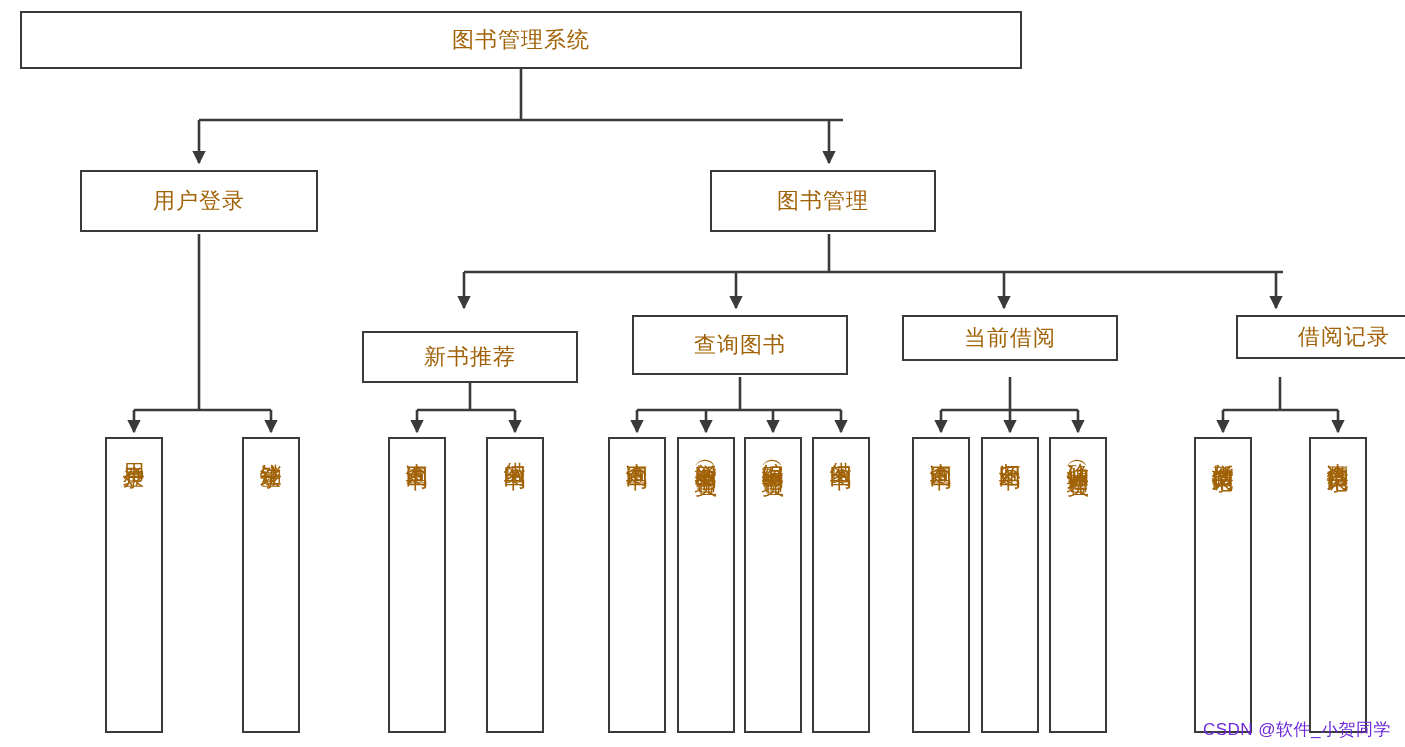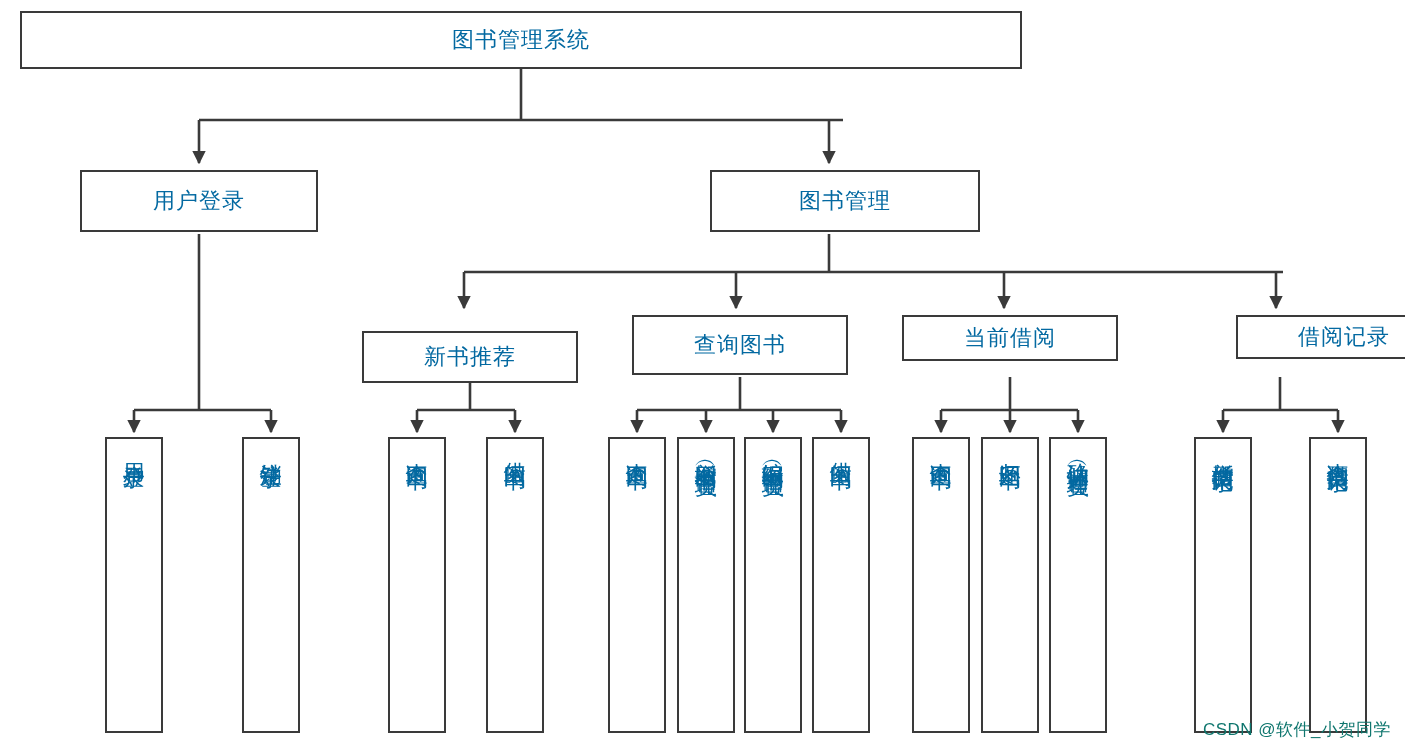--- a/index.html
+++ b/index.html
@@ -26,21 +26,21 @@
     pointer-events: none;
   }
   .node {
     position: absolute;
     box-sizing: border-box;
     border: 2px solid #3a3a3a;
     background: #ffffff;
     display: flex;
     align-items: center;
     justify-content: center;
-    color: #0369a1;
+    color: #a16207;
     text-align: center;
   }
   .node.horiz {
     font-size: 22px;
     letter-spacing: 1px;
   }
   .node.vert {
     writing-mode: vertical-rl;
     text-orientation: upright;
     font-size: 22px;
@@ -53,21 +53,21 @@
   .node.vert .vtext {
     writing-mode: vertical-rl;
     text-orientation: upright;
     white-space: nowrap;
   }
   .watermark {
     position: absolute;
     right: 14px;
     bottom: 6px;
     font-size: 17px;
-    color: #0f766e;
+    color: #6d28d9;
     letter-spacing: 0.5px;
     white-space: nowrap;
     font-family: "Liberation Sans", "DejaVu Sans", sans-serif;
   }
 </style>
 </head>
 <body>
 
 <div id="canvas">
 
@@ -121,21 +121,21 @@
     </g>
   </svg>
 
   <div class="node horiz" style="left:20px; top:11px; width:1002px; height:58px;">
     <span>图书管理系统</span>
   </div>
 
   <div class="node horiz" style="left:80px; top:170px; width:238px; height:62px;">
     <span>用户登录</span>
   </div>
-  <div class="node horiz" style="left:710px; top:170px; width:270px; height:62px;">
+  <div class="node horiz" style="left:710px; top:170px; width:226px; height:62px;">
     <span>图书管理</span>
   </div>
 
   <div class="node horiz" style="left:362px; top:315px; width:216px; height:52px;margin-top:16px;">
     <span>新书推荐</span>
   </div>
   <div class="node horiz" style="left:632px; top:315px; width:216px; height:60px;">
     <span>查询图书</span>
   </div>
   <div class="node horiz" style="left:902px; top:315px; width:216px; height:46px;">

